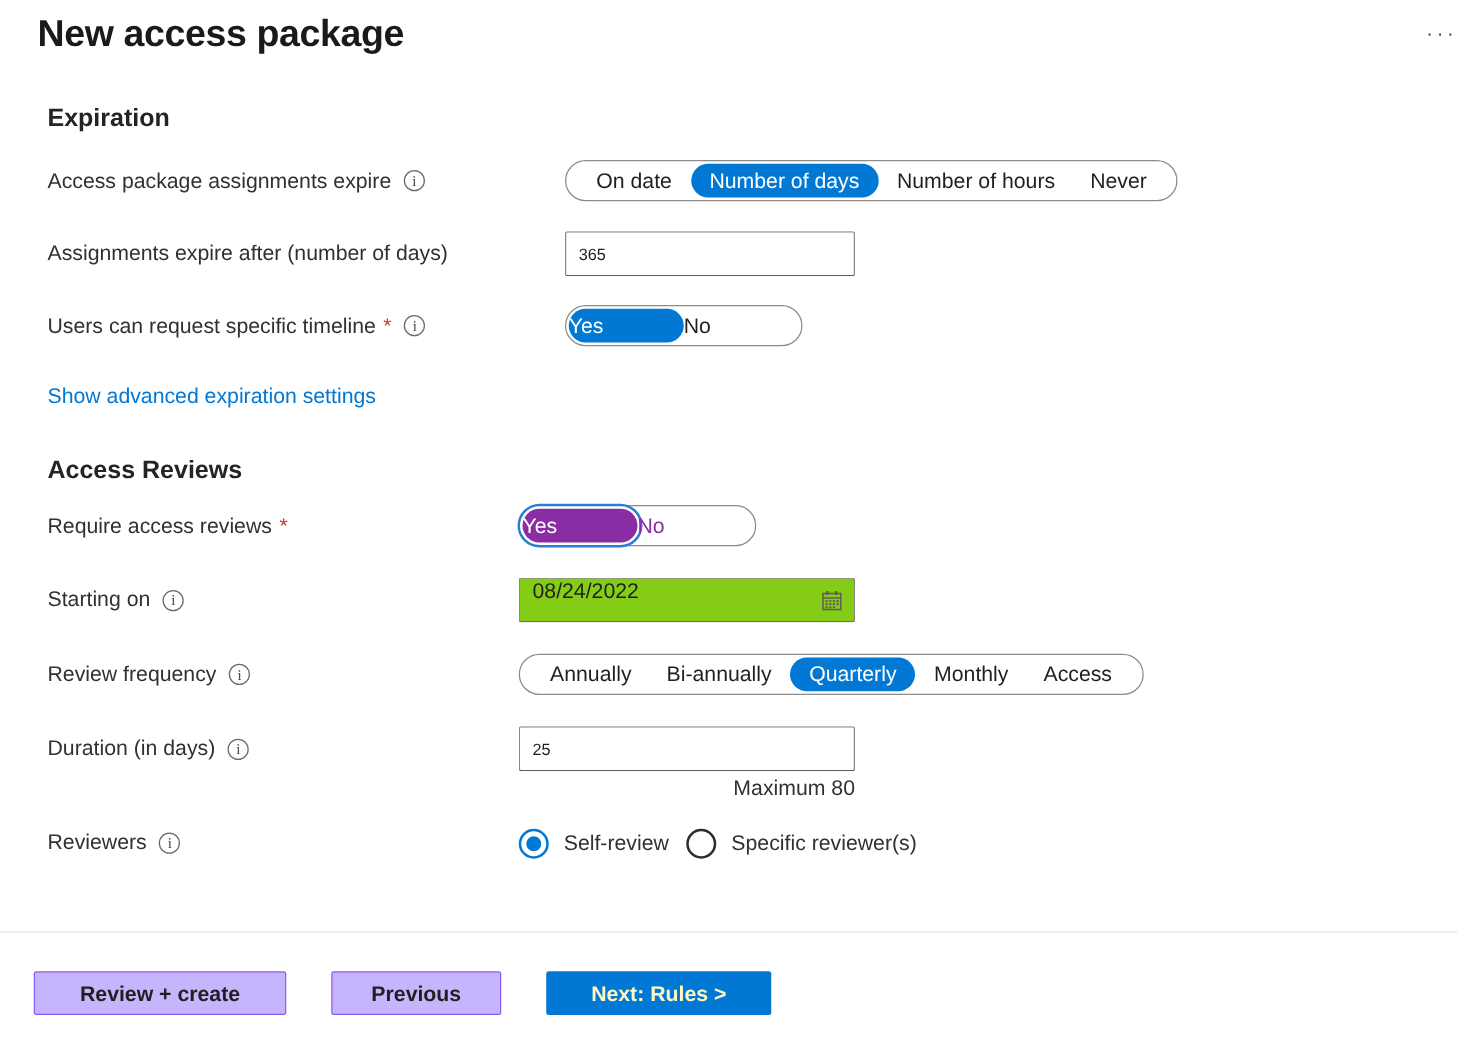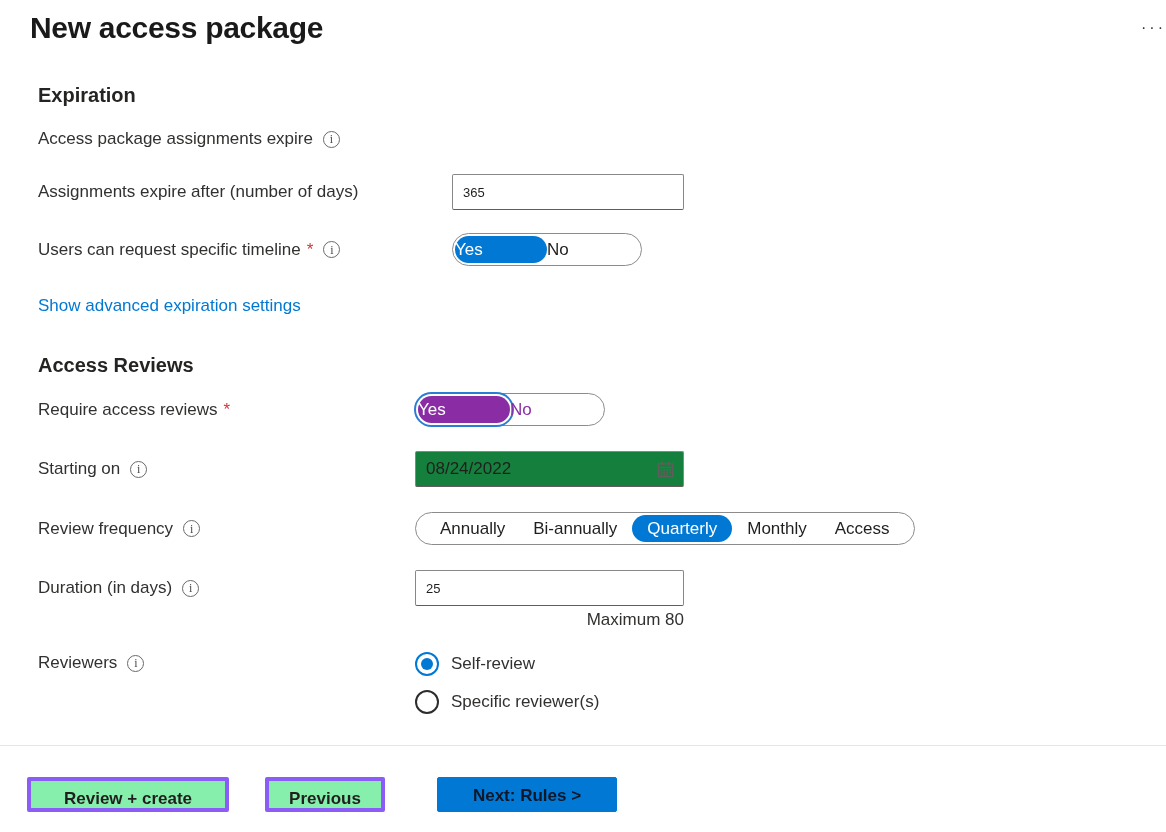--- a/index.html
+++ b/index.html
@@ -60,54 +60,54 @@
   
   .textbox{
     height:36px;border:1px solid #8a8886;border-bottom-color:#605e5c;border-radius:2px;
     font-size:13px;color:#201f1e;padding:0 10px;background:#fff;outline:none;
     font-family:"Liberation Sans", sans-serif;
   }
   .w-365{width:232px;}
   .w-269{width:269px;}
   .datebox{
     width:269px;height:36px;border:1px solid #8a8886;border-bottom-color:#605e5c;border-radius:2px;
-    display:flex;align-items:center;justify-content:space-between;
-    padding:0 8px 0 10px;background:#15803d;cursor:text;
+    display:flex;justify-content:space-between;
+    padding:0 8px 0 10px;background:#84cc16;cursor:text;
   }
   .datebox .date-val{font-size:17px;color:#201f1e;}
   .cal-btn{display:inline-flex;align-items:center;cursor:pointer;}
   .hint-row{margin-top:4px;}
   .hint{margin-left:377px;width:269px;text-align:right;font-size:17px;color:#323130;}
   
   .row-reviewers{align-items:flex-start;}
-  .radio-col{display:flex;flex-direction:column;gap:14px;}
+  .radio-col{display:flex;flex-direction:row;gap:14px;}
   .radio-row{display:flex;align-items:center;gap:12px;cursor:pointer;}
   .radio{width:24px;height:24px;border-radius:50%;flex:none;position:relative;background:#fff;}
   .radio.sel{border:2px solid var(--accent-blue,#0078d4);}
   .radio.sel::after{
     content:"";position:absolute;left:50%;top:50%;width:12px;height:12px;margin:-6px 0 0 -6px;
     border-radius:50%;background:var(--accent-blue,#0078d4);
   }
   .radio.unsel{border:2px solid #2f2d2b;}
   .radio-label{font-size:17px;color:#323130;}
   
   .adv-link{display:inline-block;margin-top:30px;font-size:17px;color:var(--link,#0078d4);cursor:pointer;text-decoration:none;}
   
   .footer{
     position:absolute;left:0;right:0;bottom:0;height:87px;background:#fff;
     border-top:1px solid #e6e6e6;
   }
   .btn{
     position:absolute;top:31px;height:35px;border-radius:2px;font-size:17px;font-weight:700;
     font-family:"Liberation Sans", sans-serif;cursor:pointer;line-height:33px;text-align:center;
   }
-  .btn.secondary{background:#86efac;border:4px solid #8b5cf6;color:#201f1e;}
-  .btn.primary{background:var(--accent-blue,#0078d4);border:1px solid var(--accent-blue,#0078d4);color:#0f172a;}
+  .btn.secondary{background:#c4b5fd;border:1px solid #8b5cf6;color:#201f1e;}
+  .btn.primary{background:var(--accent-blue,#0078d4);border:1px solid var(--accent-blue,#0078d4);color:#fef9c3;}
   .btn-review{left:27px;width:202px;}
-  .btn-previous{left:265px;width:120px;}
+  .btn-previous{left:265px;width:136px;}
   .btn-next{left:437px;width:180px;}
   
   .mt-r1{margin-top:20px;}
   .mt-r2{margin-top:24px;}
   .mt-r3{margin-top:23px;}
   .mt-r4{margin-top:15px;}
   .mt-r5{margin-top:25px;}
   .mt-r8{margin-top:22px;}
 </style>
 </head>
@@ -120,20 +120,26 @@
 
 <div class="content">
 
   <h2 class="section-heading h-expiration">Expiration</h2>
 
   
   <div class="row mt-r1">
     <div class="label-col exp-w">
       <span class="lbl">Access package assignments expire</span>
       <span class="info-icon">i</span>
+    </div>
+    <div class="pill-group">
+      <span class="pill-item">On date</span>
+      <span class="pill-item selected">Number of days</span>
+      <span class="pill-item">Number of hours</span>
+      <span class="pill-item">Never</span>
     </div>
   </div>
 
   
   <div class="row mt-r2">
     <div class="label-col exp-w">
       <span class="lbl">Assignments expire after (number of days)</span>
     </div>
     <input class="textbox w-365" type="text" value="365" style="">
   </div>

